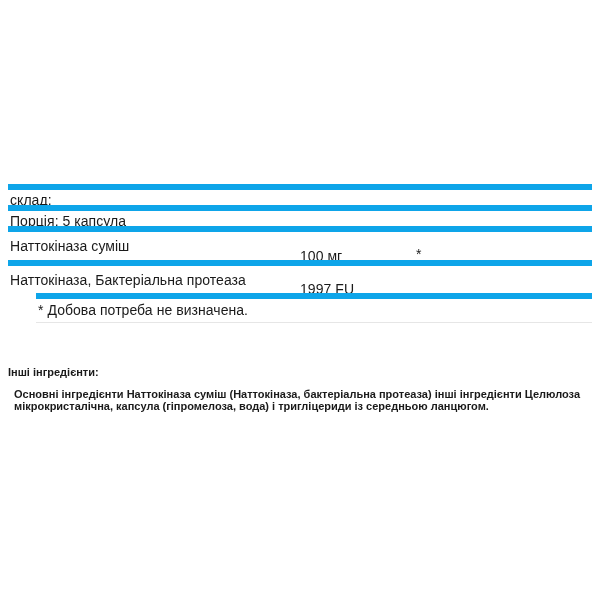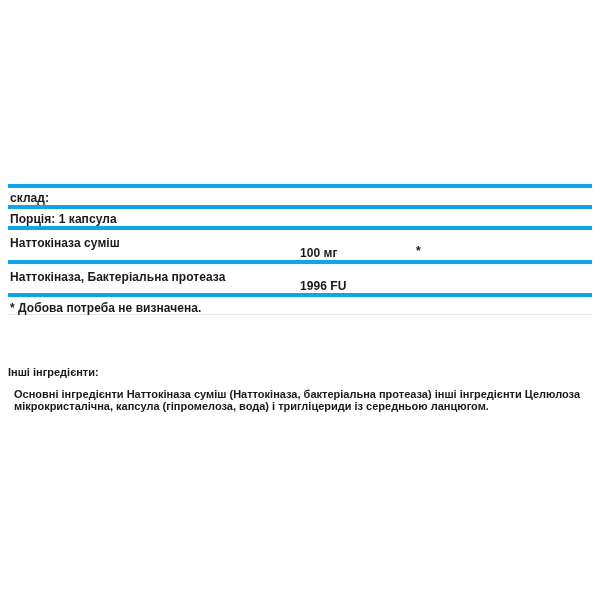--- a/index.html
+++ b/index.html
@@ -1,49 +1,49 @@
 <!DOCTYPE html>
 <html><head>
   <meta charset="utf-8">
   <style>
     html, body { margin: 0; padding: 0; background: #ffffff; }
     body { width: 600px; height: 600px; position: relative; overflow: hidden;
       font-family: "Liberation Sans", "DejaVu Sans", sans-serif; color: #1a1a1a; }
     .wrap { position: absolute; left: 8px; top: 184px; width: 584px; }
-    .row { border-top: 4px solid #0ea5e9; box-sizing: border-box; position: relative;
-      font-size: 12px; font-weight: bold; letter-spacing: 0.05px; }
+    .row { border-top: 6px solid #0ea5e9; box-sizing: border-box; position: relative;
+      font-size: 14px; font-weight: normal; letter-spacing: 0.05px; }
     .row.last { border-bottom: 1px solid #e6e6e6; }
     .r-simple { height: 21px; line-height: 21px; padding-left: 2px; }
     .r-head { height: 21px; }
     .r-ing1 { height: 34px; }
     .r-ing2 { height: 33px; }
-    .r-note { height: 22px; line-height: 22px; padding-left: 2px; }
+    .r-note { height: 30px; line-height: 22px; padding-left: 2px; margin-left: 28px; }
     .cell { position: absolute; white-space: nowrap; }
     .c-name { left: 2px; }
     .c-amt { left: 292px; }
     .c-dv { left: 408px; }
     .other { position: absolute; left: 8px; top: 366px; width: 584px;
       font-size: 11px; font-weight: bold; line-height: 12px; color: #1a1a1a; }
     .other .title { margin-bottom: 10px; }
     .other p { margin: 6px; }
   </style>
 </head>
 <body>
 
 <div class="wrap">
   <div class="row r-simple">склад:</div>
-  <div class="row r-simple">Порція: 1 капсула</div>
+  <div class="row r-simple">Порція: 5 капсула</div>
   <div class="row r-ing1">
     <span class="cell c-name" style="top:6px">Наттокіназа суміш</span>
     <span class="cell c-amt" style="top:16px">100 мг</span>
     <span class="cell c-dv" style="top:14px">*</span>
   </div>
   <div class="row r-ing2">
     <span class="cell c-name" style="top:6px">Наттокіназа, Бактеріальна протеаза</span>
-    <span class="cell c-amt" style="top:15px">1996 FU</span>
+    <span class="cell c-amt" style="top:15px">1997 FU</span>
     <span class="cell c-dv" style="top:15px"></span>
   </div>
   <div class="row r-note last">* Добова потреба не визначена.</div>
 </div>
 
 <div class="other">
   <div class="title">Інші інгредієнти:</div>
   <p>Основні інгредієнти Наттокіназа суміш (Наттокіназа, бактеріальна протеаза)  інші інгредієнти Целюлоза мікрокристалічна, капсула (гіпромелоза, вода) і тригліцериди із середньою ланцюгом.</p>
 </div>
 

